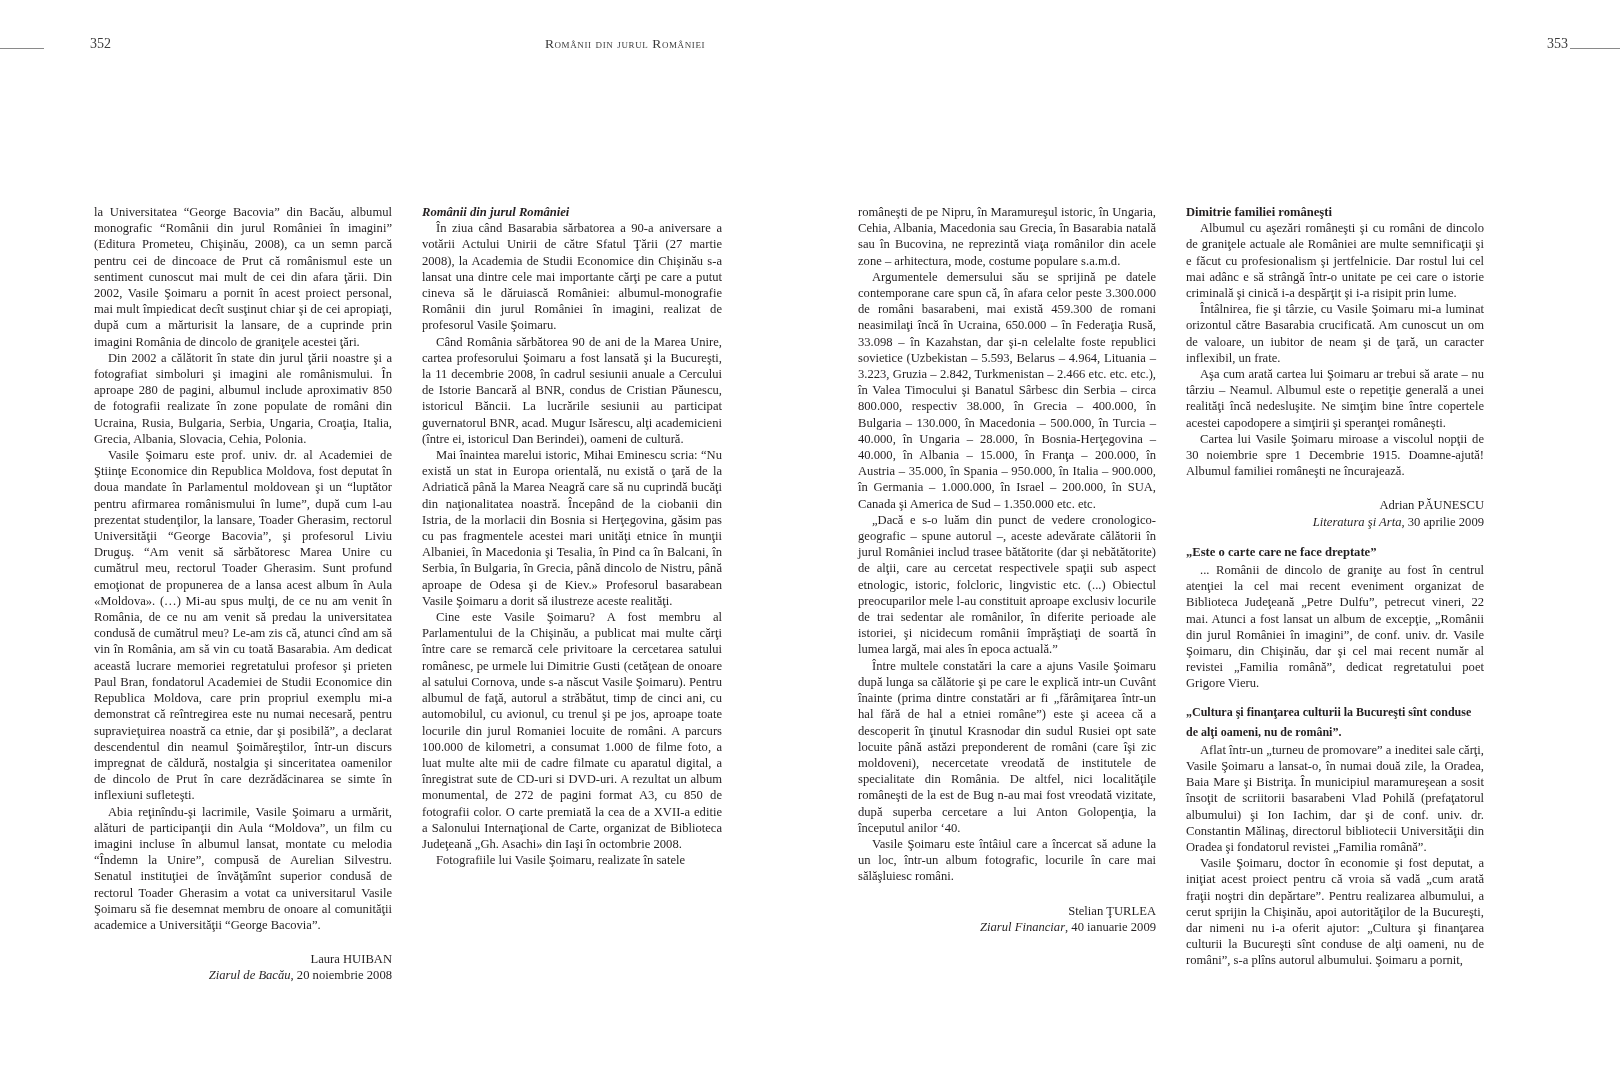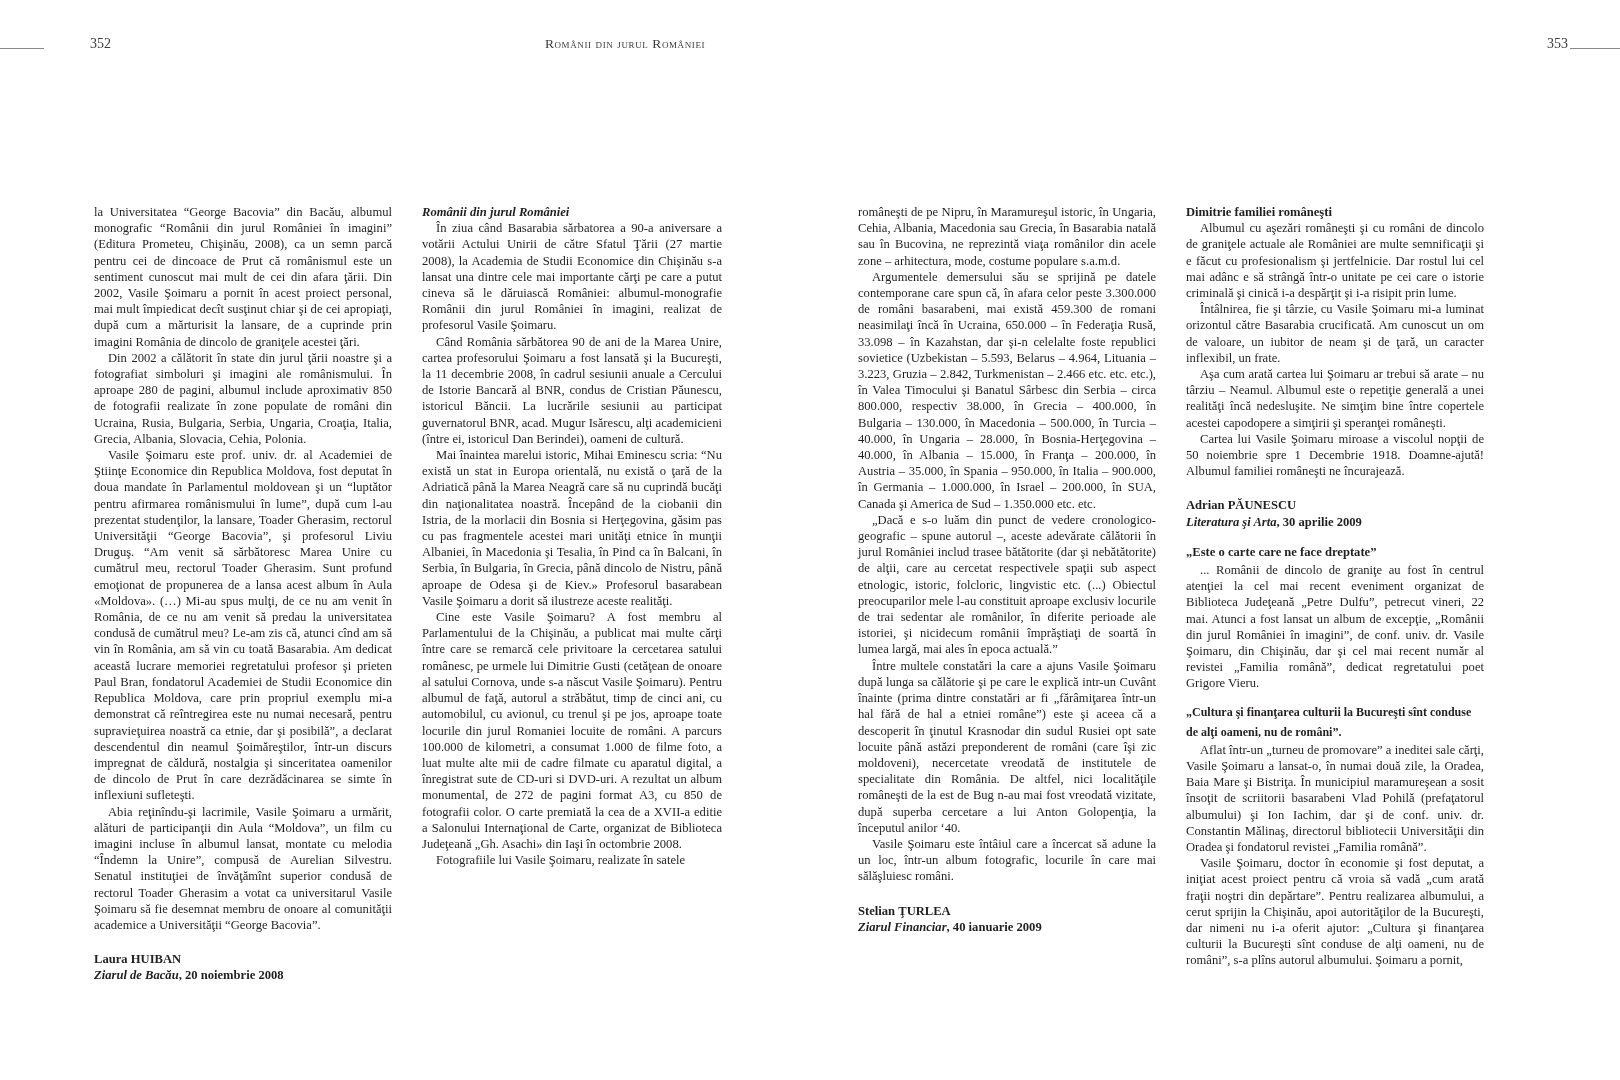--- a/index.html
+++ b/index.html
@@ -27,21 +27,21 @@
     .col1 { left: 94px; }
     .col2 { left: 422px; width: 300px; }
     .col3 { left: 858px; width: 298px; }
     .col4 { left: 1186px; width: 298px; }
     .column p { margin: 0; text-indent: 14px; }
     .column p.noindent { text-indent: 0; }
     .section-title { font-weight: bold; margin: 0; text-align: left; }
     .section-title.italic { font-style: italic; }
     .section-title.big { font-size: 12px; line-height: 20px; margin-top: 10px; }
     .section-title.spaced { margin-top: 14px; margin-bottom: 2px; }
-    .signature { text-align: left; margin-top: 18px; font-weight: bold; }
+    .signature { text-align: right; margin-top: 18px; font-weight: normal; }
     .signature .source { font-style: italic; }
     .signature-line { display: block; }
   </style>
 </head>
 <body>
 
 <div class="rule-left"></div>
 <div class="running-head page-num-left">352</div>
 <div class="book-title">Românii din jurul României</div>
 <div class="running-head page-num-right">353</div>
@@ -77,21 +77,21 @@
     <span class="signature-line">Stelian ŢURLEA</span>
     <span class="signature-line"><span class="source">Ziarul Financiar</span><span>, 40 ianuarie 2009</span></span>
   </div>
 </div>
 
 <div class="column col4">
   <div class="section-title">Dimitrie familiei româneşti</div>
   <p>Albumul cu aşezări româneşti şi cu români de dincolo de graniţele actuale ale României are multe semnificaţii şi e făcut cu profesionalism şi jertfelnicie. Dar rostul lui cel mai adânc e să strângă într-o unitate pe cei care o istorie criminală şi cinică i-a despărţit şi i-a risipit prin lume.</p>
   <p>Întâlnirea, fie şi târzie, cu Vasile Şoimaru mi-a luminat orizontul către Basarabia crucificată. Am cunoscut un om de valoare, un iubitor de neam şi de ţară, un caracter inflexibil, un frate.</p>
   <p>Aşa cum arată cartea lui Şoimaru ar trebui să arate – nu târziu – Neamul. Albumul este o repetiţie generală a unei realităţi încă nedesluşite. Ne simţim bine între copertele acestei capodopere a simţirii şi speranţei româneşti.</p>
-  <p>Cartea lui Vasile Şoimaru miroase a viscolul nopţii de 50 noiembrie spre 1 Decembrie 1918. Doamne-ajută! Albumul familiei româneşti ne încurajează.</p>
+  <p>Cartea lui Vasile Şoimaru miroase a viscolul nopţii de 30 noiembrie spre 1 Decembrie 1915. Doamne-ajută! Albumul familiei româneşti ne încurajează.</p>
   <div class="signature">
     <span class="signature-line">Adrian PĂUNESCU</span>
     <span class="signature-line"><span class="source">Literatura şi Arta</span><span>, 30 aprilie 2009</span></span>
   </div>
   <div class="section-title spaced">„Este o carte care ne face dreptate”</div>
   <p>... Românii de dincolo de graniţe au fost în centrul atenţiei la cel mai recent eveniment organizat de Biblioteca Judeţeană „Petre Dulfu”, petrecut vineri, 22 mai. Atunci a fost lansat un album de excepţie, „Românii din jurul României în imagini”, de conf. univ. dr. Vasile Şoimaru, din Chişinău, dar şi cel mai recent număr al revistei „Familia română”, dedicat regretatului poet Grigore Vieru.</p>
   <div class="section-title big">„Cultura şi finanţarea culturii la Bucureşti sînt conduse de alţi oameni, nu de români”.</div>
   <p>Aflat într-un „turneu de promovare” a ineditei sale cărţi, Vasile Şoimaru a lansat-o, în numai două zile, la Oradea, Baia Mare şi Bistriţa. În municipiul maramureşean a sosit însoţit de scriitorii basarabeni Vlad Pohilă (prefaţatorul albumului) şi Ion Iachim, dar şi de conf. univ. dr. Constantin Mălinaş, directorul bibliotecii Universităţii din Oradea şi fondatorul revistei „Familia română”.</p>
   <p>Vasile Şoimaru, doctor în economie şi fost deputat, a iniţiat acest proiect pentru că vroia să vadă „cum arată fraţii noştri din depărtare”. Pentru realizarea albumului, a cerut sprijin la Chişinău, apoi autorităţilor de la Bucureşti, dar nimeni nu i-a oferit ajutor: „Cultura şi finanţarea culturii la Bucureşti sînt conduse de alţi oameni, nu de români”, s-a plîns autorul albumului. Şoimaru a pornit,</p>
 </div>

